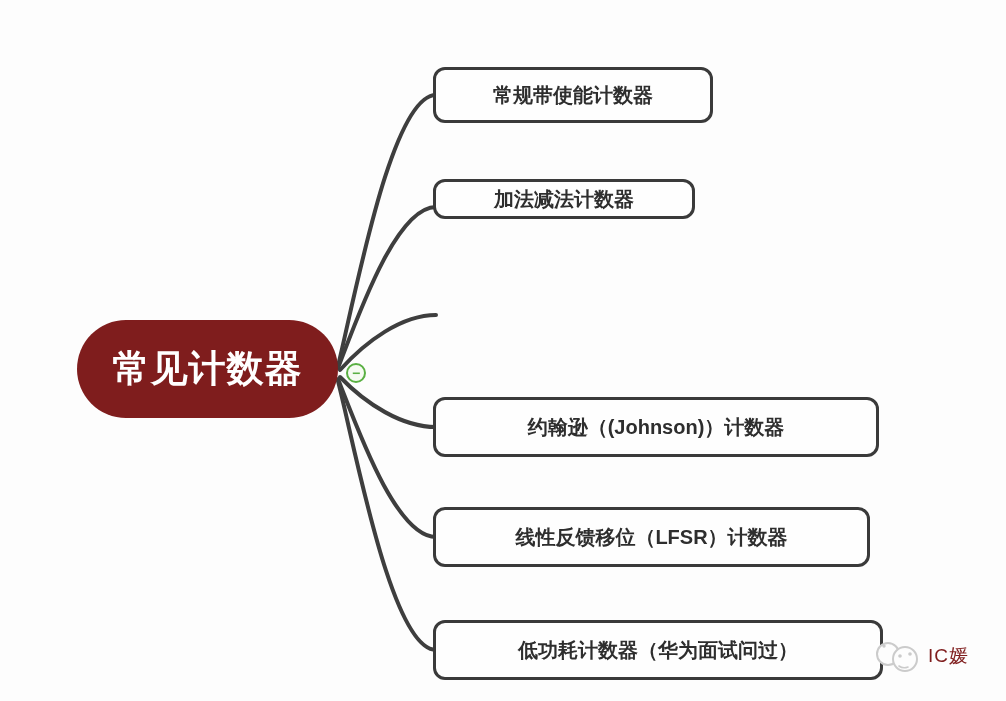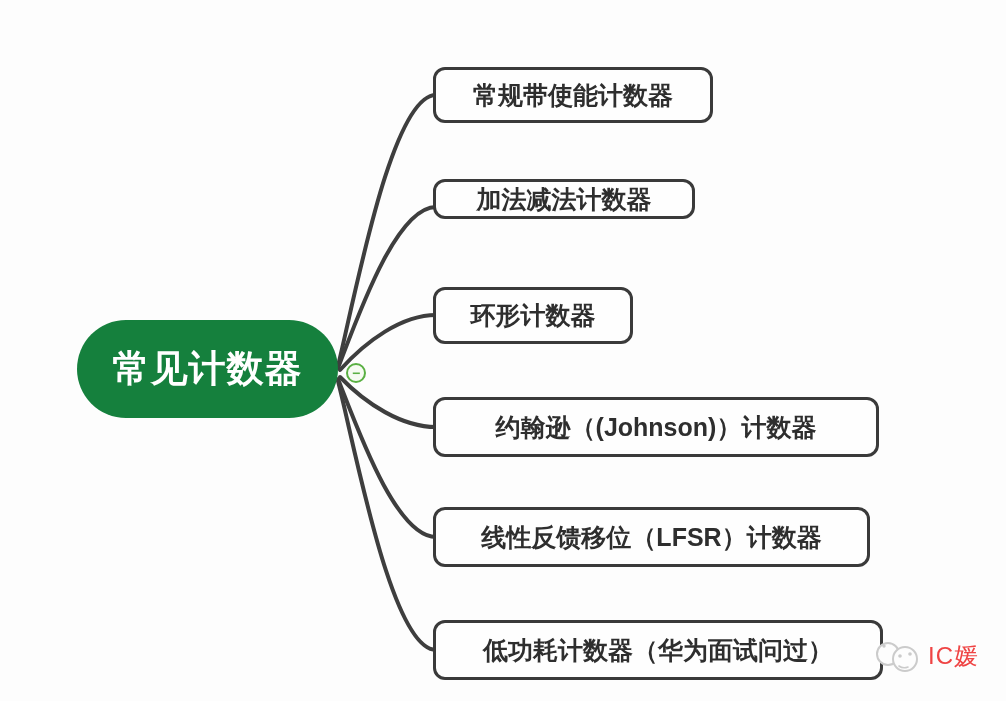--- a/index.html
+++ b/index.html
@@ -21,21 +21,21 @@
     width: 1006px;
     height: 701px;
     z-index: 1;
   }
   .root-node {
     position: absolute;
     left: 77px;
     top: 320px;
     width: 261px;
     height: 98px;
-    background: #15803d;
+    background: #7f1d1d;
     border-radius: 49px;
     display: flex;
     align-items: center;
     justify-content: center;
     z-index: 2;
   }
   .root-node .label {
     color: #ffffff;
     font-size: 37px;
     font-weight: bold;
@@ -49,21 +49,21 @@
     border: 3px solid #3a3a3a;
     border-radius: 12px;
     box-sizing: border-box;
     display: flex;
     align-items: center;
     justify-content: center;
     z-index: 2;
   }
   .child-node .label {
     color: #2e2e2e;
-    font-size: 25px;
+    font-size: 20px;
     font-weight: bold;
     white-space: nowrap;
   }
   .n1 { top: 67px;  width: 280px; height: 56px; }
   .n2 { top: 179px; width: 262px; height: 40px; }
   .n3 { top: 287px; width: 200px; height: 57px; }
   .n4 { top: 397px; width: 446px; height: 60px; }
   .n5 { top: 507px; width: 437px; height: 60px; }
   .n6 { top: 620px; width: 450px; height: 60px; }
   .collapse-btn {
@@ -96,22 +96,22 @@
     height: 44px;
     z-index: 3;
     display: flex;
     align-items: center;
   }
   .watermark-icon {
     width: 52px;
     height: 44px;
   }
   .watermark-text {
-    color: #ef4444;
-    font-size: 24px;
+    color: #7f1d1d;
+    font-size: 19px;
     letter-spacing: 1px;
     margin-left: 4px;
     white-space: nowrap;
   }
 </style>
 </head>
 <body>
 
 <div class="canvas">
 
@@ -133,23 +133,20 @@
   <div class="collapse-btn">
     <span class="glyph">−</span>
   </div>
 
   <div class="child-node n1">
     <span class="label">常规带使能计数器</span>
   </div>
   <div class="child-node n2">
     <span class="label">加法减法计数器</span>
   </div>
-  <div class="child-node n3">
-    <span class="label">环形计数器</span>
-  </div>
   <div class="child-node n4">
     <span class="label">约翰逊（(Johnson)）计数器</span>
   </div>
   <div class="child-node n5">
     <span class="label">线性反馈移位（LFSR）计数器</span>
   </div>
   <div class="child-node n6">
     <span class="label">低功耗计数器（华为面试问过）</span>
   </div>
 

